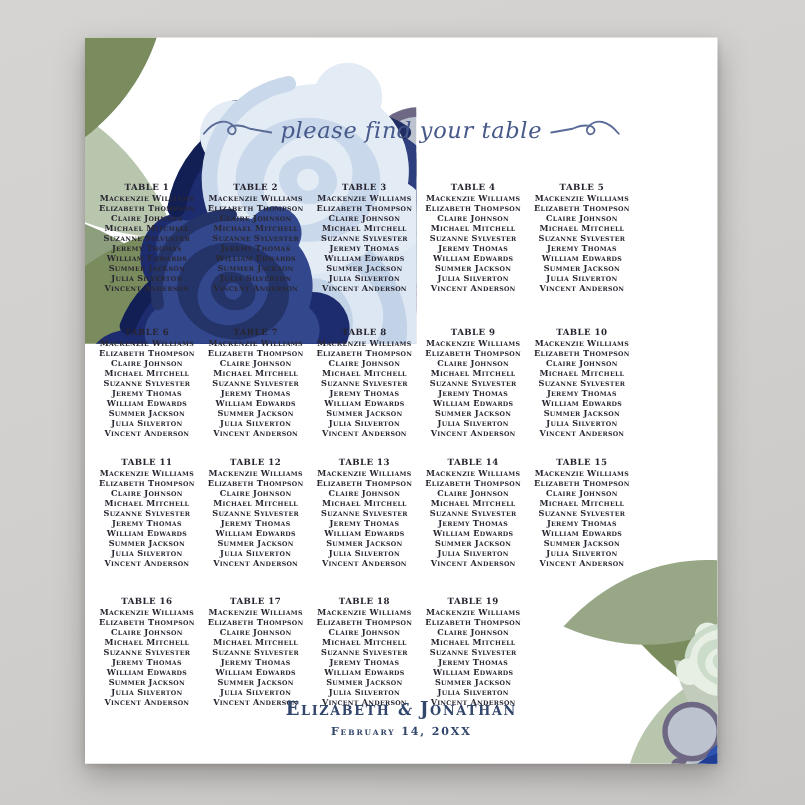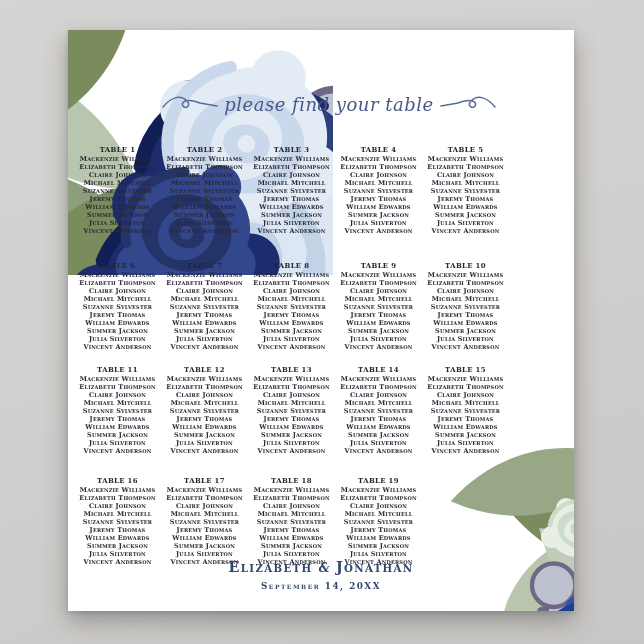--- a/index.html
+++ b/index.html
@@ -421,16 +421,16 @@
           <div class="tbl-n">Julia Silverton</div>
           <div class="tbl-n">Vincent Anderson</div>
         </div>
       </div>
 
     <div class="couple">
       <span>Elizabeth</span>
       <span class="amp">&amp;</span>
       <span>Jonathan</span>
     </div>
-    <div class="event-date">September 14, 20XX</div>
+    <div class="event-date">February 14, 20XX</div>
 
   </div>
 </div>
 
 </body></html>

